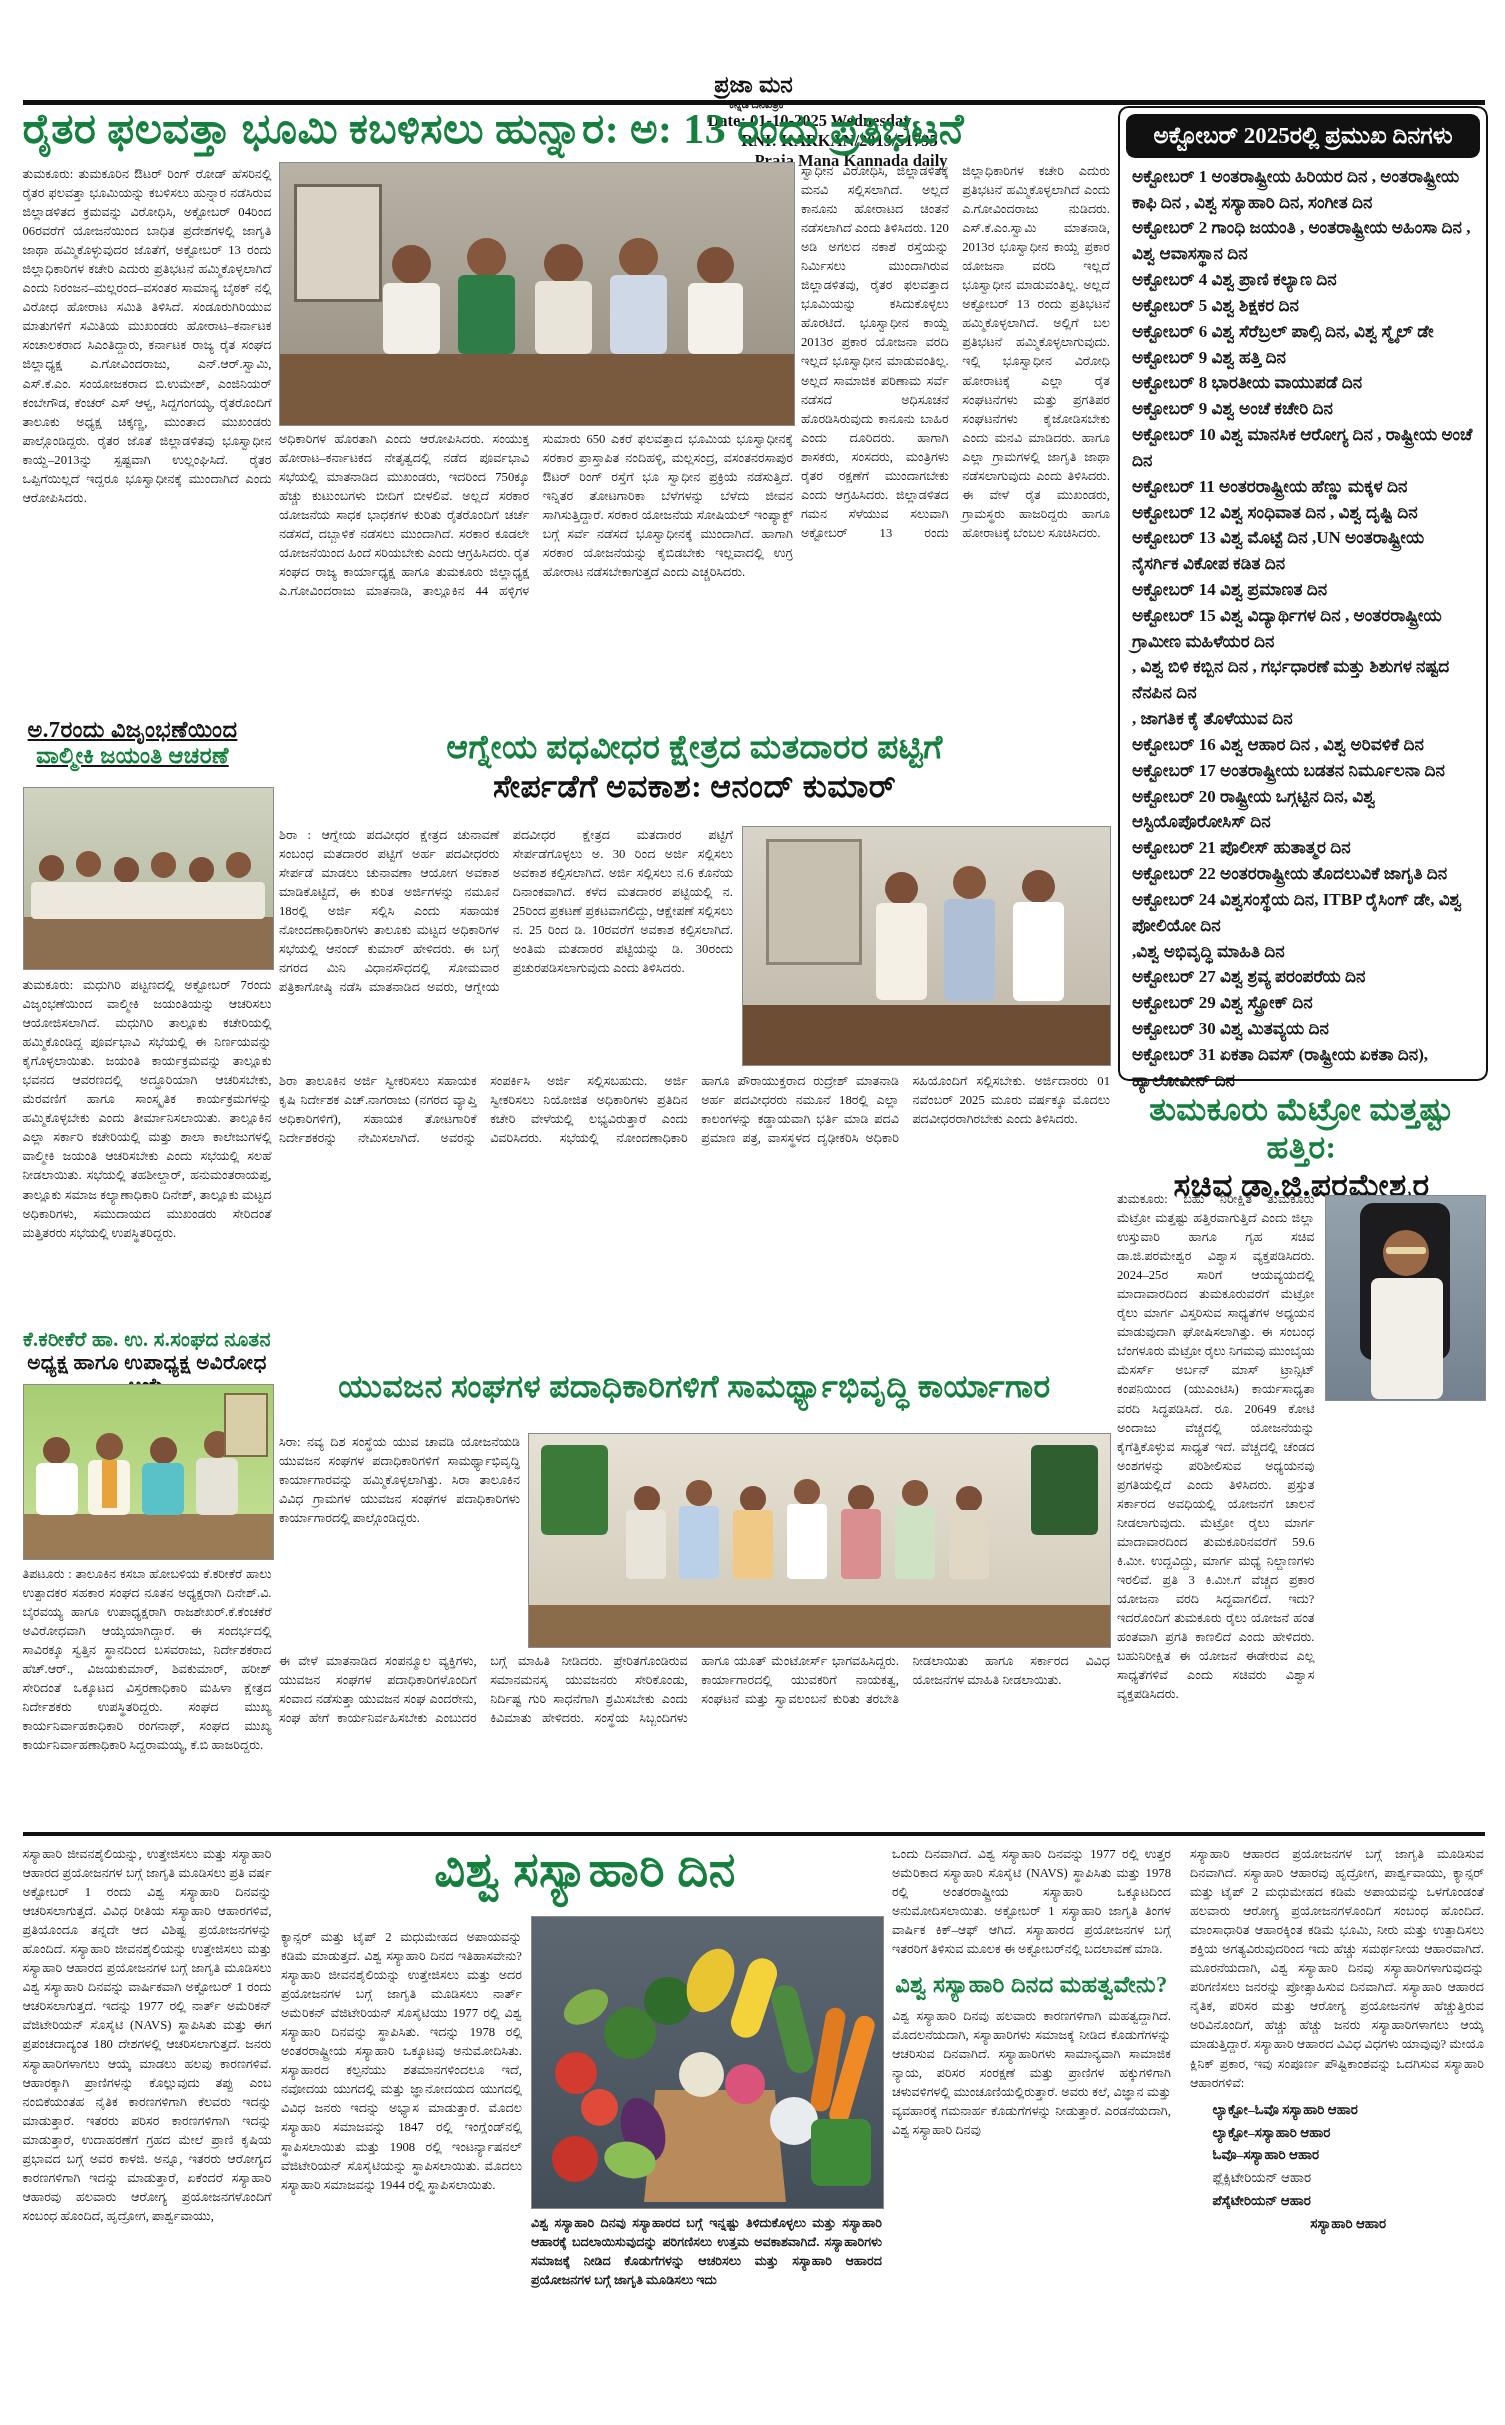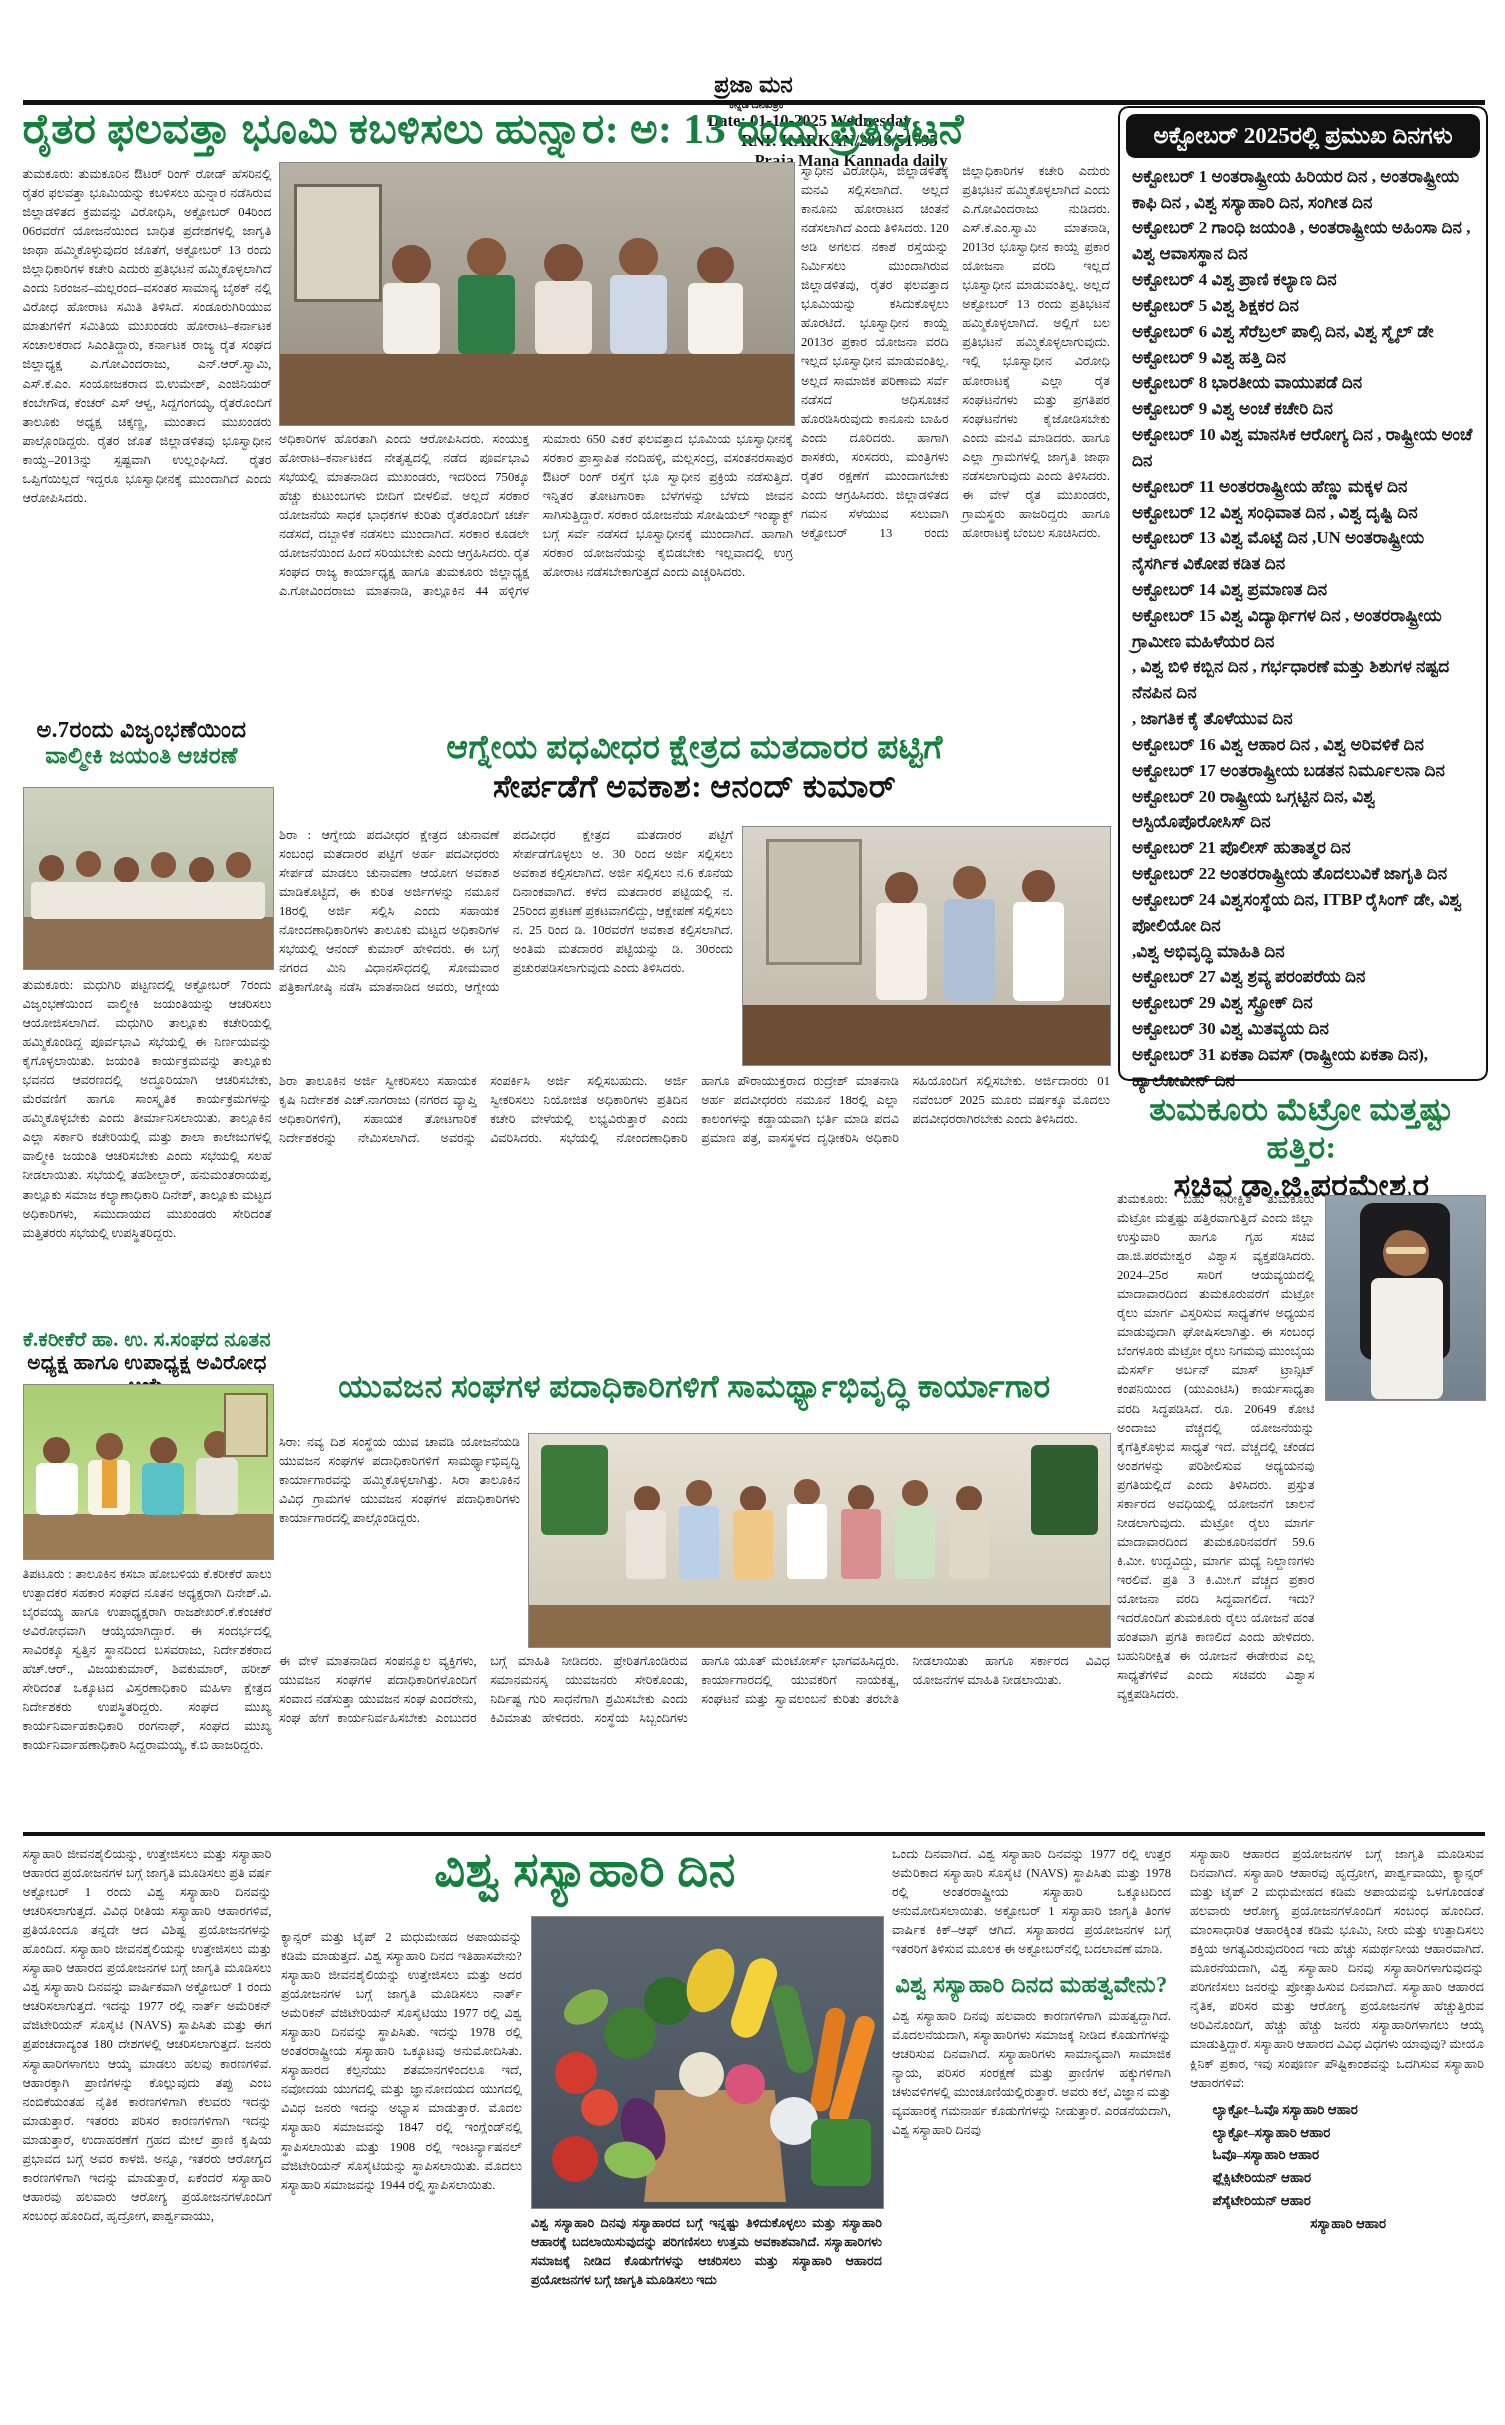--- a/index.html
+++ b/index.html
@@ -63,21 +63,21 @@
   <div class="ph-shape" style="left:339px;top:75px;width:39px;height:39px;border-radius:50%;background:#85573c;"></div>
   <div class="ph-shape" style="left:330px;top:112px;width:57px;height:79px;background:#cfd8e6;border-radius:6px;"></div>
   <div class="ph-shape" style="left:417px;top:84px;width:37px;height:37px;border-radius:50%;background:#7c5038;"></div>
   <div class="ph-shape" style="left:408px;top:120px;width:55px;height:71px;background:#f4f1ea;border-radius:6px;"></div>
 </div>
 
 <div class="abs bt cols2" style="left:279px;top:430px;width:514px;height:283px;">ಅಧಿಕಾರಿಗಳ ಹೊರತಾಗಿ ಎಂದು ಆರೋಪಿಸಿದರು. ಸಂಯುಕ್ತ ಹೋರಾಟ–ಕರ್ನಾಟಕದ ನೇತೃತ್ವದಲ್ಲಿ ನಡೆದ ಪೂರ್ವಭಾವಿ ಸಭೆಯಲ್ಲಿ ಮಾತನಾಡಿದ ಮುಖಂಡರು, ಇದರಿಂದ 750ಕ್ಕೂ ಹೆಚ್ಚು ಕುಟುಂಬಗಳು ಬೀದಿಗೆ ಬೀಳಲಿವೆ. ಅಲ್ಲದೆ ಸರಕಾರ ಯೋಜನೆಯ ಸಾಧಕ ಭಾಧಕಗಳ ಕುರಿತು ರೈತರೊಂದಿಗೆ ಚರ್ಚೆ ನಡೆಸದೆ, ದಬ್ಬಾಳಿಕೆ ನಡೆಸಲು ಮುಂದಾಗಿದೆ. ಸರಕಾರ ಕೂಡಲೇ ಯೋಜನೆಯಿಂದ ಹಿಂದೆ ಸರಿಯಬೇಕು ಎಂದು ಆಗ್ರಹಿಸಿದರು. ರೈತ ಸಂಘದ ರಾಜ್ಯ ಕಾರ್ಯಾಧ್ಯಕ್ಷ ಹಾಗೂ ತುಮಕೂರು ಜಿಲ್ಲಾಧ್ಯಕ್ಷ ಎ.ಗೋವಿಂದರಾಜು ಮಾತನಾಡಿ, ತಾಲ್ಲೂಕಿನ 44 ಹಳ್ಳಿಗಳ ಸುಮಾರು 650 ಎಕರೆ ಫಲವತ್ತಾದ ಭೂಮಿಯ ಭೂಸ್ವಾಧೀನಕ್ಕೆ ಸರಕಾರ ಪ್ರಾಸ್ತಾಪಿತ ನಂದಿಹಳ್ಳಿ, ಮಲ್ಲಸಂದ್ರ, ವಸಂತನರಸಾಪುರ ಔಟರ್ ರಿಂಗ್ ರಸ್ತೆಗೆ ಭೂ ಸ್ವಾಧೀನ ಪ್ರಕ್ರಿಯೆ ನಡೆಸುತ್ತಿದೆ. ಇನ್ನಿತರ ತೋಟಗಾರಿಕಾ ಬೆಳೆಗಳನ್ನು ಬೆಳೆದು ಜೀವನ ಸಾಗಿಸುತ್ತಿದ್ದಾರೆ. ಸರಕಾರ ಯೋಜನೆಯ ಸೋಷಿಯಲ್ ಇಂಪ್ಯಾಕ್ಟ್ ಬಗ್ಗೆ ಸರ್ವೆ ನಡೆಸದೆ ಭೂಸ್ವಾಧೀನಕ್ಕೆ ಮುಂದಾಗಿದೆ. ಹಾಗಾಗಿ ಸರಕಾರ ಯೋಜನೆಯನ್ನು ಕೈಬಿಡಬೇಕು ಇಲ್ಲವಾದಲ್ಲಿ ಉಗ್ರ ಹೋರಾಟ ನಡೆಸಬೇಕಾಗುತ್ತದೆ ಎಂದು ಎಚ್ಚರಿಸಿದರು.</div>
 
 <div class="abs bt cols2" style="left:801px;top:162px;width:309px;height:552px;">ಸ್ವಾಧೀನ ವಿರೋಧಿಸಿ, ಜಿಲ್ಲಾಡಳಿತಕ್ಕೆ ಮನವಿ ಸಲ್ಲಿಸಲಾಗಿದೆ. ಅಲ್ಲದೆ ಕಾನೂನು ಹೋರಾಟದ ಚಿಂತನೆ ನಡೆಸಲಾಗಿದೆ ಎಂದು ತಿಳಿಸಿದರು. 120 ಅಡಿ ಅಗಲದ ನಕಾಶೆ ರಸ್ತೆಯನ್ನು ನಿರ್ಮಿಸಲು ಮುಂದಾಗಿರುವ ಜಿಲ್ಲಾಡಳಿತವು, ರೈತರ ಫಲವತ್ತಾದ ಭೂಮಿಯನ್ನು ಕಸಿದುಕೊಳ್ಳಲು ಹೊರಟಿದೆ. ಭೂಸ್ವಾಧೀನ ಕಾಯ್ದೆ 2013ರ ಪ್ರಕಾರ ಯೋಜನಾ ವರದಿ ಇಲ್ಲದೆ ಭೂಸ್ವಾಧೀನ ಮಾಡುವಂತಿಲ್ಲ. ಅಲ್ಲದೆ ಸಾಮಾಜಿಕ ಪರಿಣಾಮ ಸರ್ವೆ ನಡೆಸದೆ ಅಧಿಸೂಚನೆ ಹೊರಡಿಸಿರುವುದು ಕಾನೂನು ಬಾಹಿರ ಎಂದು ದೂರಿದರು. ಹಾಗಾಗಿ ಶಾಸಕರು, ಸಂಸದರು, ಮಂತ್ರಿಗಳು ರೈತರ ರಕ್ಷಣೆಗೆ ಮುಂದಾಗಬೇಕು ಎಂದು ಆಗ್ರಹಿಸಿದರು. ಜಿಲ್ಲಾಡಳಿತದ ಗಮನ ಸೆಳೆಯುವ ಸಲುವಾಗಿ ಅಕ್ಟೋಬರ್ 13 ರಂದು ಜಿಲ್ಲಾಧಿಕಾರಿಗಳ ಕಚೇರಿ ಎದುರು ಪ್ರತಿಭಟನೆ ಹಮ್ಮಿಕೊಳ್ಳಲಾಗಿದೆ ಎಂದು ಎ.ಗೋವಿಂದರಾಜು ನುಡಿದರು. ಎಸ್.ಕೆ.ಎಂ.ಸ್ವಾಮಿ ಮಾತನಾಡಿ, 2013ರ ಭೂಸ್ವಾಧೀನ ಕಾಯ್ದೆ ಪ್ರಕಾರ ಯೋಜನಾ ವರದಿ ಇಲ್ಲದೆ ಭೂಸ್ವಾಧೀನ ಮಾಡುವಂತಿಲ್ಲ. ಅಲ್ಲದೆ ಅಕ್ಟೋಬರ್ 13 ರಂದು ಪ್ರತಿಭಟನೆ ಹಮ್ಮಿಕೊಳ್ಳಲಾಗಿದೆ. ಅಲ್ಲಿಗೆ ಬಲ ಪ್ರತಿಭಟನೆ ಹಮ್ಮಿಕೊಳ್ಳಲಾಗುವುದು. ಇಲ್ಲಿ ಭೂಸ್ವಾಧೀನ ವಿರೋಧಿ ಹೋರಾಟಕ್ಕೆ ಎಲ್ಲಾ ರೈತ ಸಂಘಟನೆಗಳು ಮತ್ತು ಪ್ರಗತಿಪರ ಸಂಘಟನೆಗಳು ಕೈಜೋಡಿಸಬೇಕು ಎಂದು ಮನವಿ ಮಾಡಿದರು. ಹಾಗೂ ಎಲ್ಲಾ ಗ್ರಾಮಗಳಲ್ಲಿ ಜಾಗೃತಿ ಜಾಥಾ ನಡೆಸಲಾಗುವುದು ಎಂದು ತಿಳಿಸಿದರು. ಈ ವೇಳೆ ರೈತ ಮುಖಂಡರು, ಗ್ರಾಮಸ್ಥರು ಹಾಜರಿದ್ದರು ಹಾಗೂ ಹೋರಾಟಕ್ಕೆ ಬೆಂಬಲ ಸೂಚಿಸಿದರು.</div>
 
-<div class="abs center" style="left:17px;top:717px;width:249px;">
+<div class="abs center" style="left:8px;top:717px;width:249px;text-decoration:underline;">
   <div class="hl" style="font-size:22.5px;">ಅ.7ರಂದು ವಿಜೃಂಭಣೆಯಿಂದ</div>
   <div class="hl red" style="font-size:22.5px;">ವಾಲ್ಮೀಕಿ ಜಯಂತಿ ಆಚರಣೆ</div>
 </div>
 
 <div class="photo" style="left:22.5px;top:787px;width:249px;height:181px;background:linear-gradient(#cfd3c0,#aeb39c);">
   <div class="ph-shape" style="left:0;bottom:0;width:100%;height:52px;background:#8c6f50;"></div>
   <div class="ph-shape" style="left:15px;top:67px;width:25.5px;height:25.5px;border-radius:50%;background:#7c5038;"></div>
   <div class="ph-shape" style="left:52px;top:63px;width:25.5px;height:25.5px;border-radius:50%;background:#85573c;"></div>
   <div class="ph-shape" style="left:90px;top:69px;width:25.5px;height:25.5px;border-radius:50%;background:#7c5038;"></div>
   <div class="ph-shape" style="left:127px;top:64px;width:25.5px;height:25.5px;border-radius:50%;background:#85573c;"></div>
@@ -239,18 +239,18 @@
   <div class="hl red center" style="font-size:22.5px;line-height:1.3;margin:10.5px 0 7.5px 0;">ವಿಶ್ವ ಸಸ್ಯಾಹಾರಿ ದಿನದ ಮಹತ್ವವೇನು?</div>
   <div class="bt">ವಿಶ್ವ ಸಸ್ಯಾಹಾರಿ ದಿನವು ಹಲವಾರು ಕಾರಣಗಳಿಗಾಗಿ ಮಹತ್ವದ್ದಾಗಿದೆ. ಮೊದಲನೆಯದಾಗಿ, ಸಸ್ಯಾಹಾರಿಗಳು ಸಮಾಜಕ್ಕೆ ನೀಡಿದ ಕೊಡುಗೆಗಳನ್ನು ಆಚರಿಸುವ ದಿನವಾಗಿದೆ. ಸಸ್ಯಾಹಾರಿಗಳು ಸಾಮಾನ್ಯವಾಗಿ ಸಾಮಾಜಿಕ ನ್ಯಾಯ, ಪರಿಸರ ಸಂರಕ್ಷಣೆ ಮತ್ತು ಪ್ರಾಣಿಗಳ ಹಕ್ಕುಗಳಿಗಾಗಿ ಚಳುವಳಿಗಳಲ್ಲಿ ಮುಂಚೂಣಿಯಲ್ಲಿರುತ್ತಾರೆ. ಅವರು ಕಲೆ, ವಿಜ್ಞಾನ ಮತ್ತು ವ್ಯವಹಾರಕ್ಕೆ ಗಮನಾರ್ಹ ಕೊಡುಗೆಗಳನ್ನು ನೀಡುತ್ತಾರೆ. ಎರಡನೆಯದಾಗಿ, ವಿಶ್ವ ಸಸ್ಯಾಹಾರಿ ದಿನವು</div>
 </div>
 
 <div class="abs" style="left:1190px;top:1845px;width:294px;height:543px;overflow:hidden;">
   <div class="bt">ಸಸ್ಯಾಹಾರಿ ಆಹಾರದ ಪ್ರಯೋಜನಗಳ ಬಗ್ಗೆ ಜಾಗೃತಿ ಮೂಡಿಸುವ ದಿನವಾಗಿದೆ. ಸಸ್ಯಾಹಾರಿ ಆಹಾರವು ಹೃದ್ರೋಗ, ಪಾರ್ಶ್ವವಾಯು, ಕ್ಯಾನ್ಸರ್ ಮತ್ತು ಟೈಪ್ 2 ಮಧುಮೇಹದ ಕಡಿಮೆ ಅಪಾಯವನ್ನು ಒಳಗೊಂಡಂತೆ ಹಲವಾರು ಆರೋಗ್ಯ ಪ್ರಯೋಜನಗಳೊಂದಿಗೆ ಸಂಬಂಧ ಹೊಂದಿದೆ. ಮಾಂಸಾಧಾರಿತ ಆಹಾರಕ್ಕಿಂತ ಕಡಿಮೆ ಭೂಮಿ, ನೀರು ಮತ್ತು ಉತ್ಪಾದಿಸಲು ಶಕ್ತಿಯ ಅಗತ್ಯವಿರುವುದರಿಂದ ಇದು ಹೆಚ್ಚು ಸಮರ್ಥನೀಯ ಆಹಾರವಾಗಿದೆ. ಮೂರನೆಯದಾಗಿ, ವಿಶ್ವ ಸಸ್ಯಾಹಾರಿ ದಿನವು ಸಸ್ಯಾಹಾರಿಗಳಾಗುವುದನ್ನು ಪರಿಗಣಿಸಲು ಜನರನ್ನು ಪ್ರೋತ್ಸಾಹಿಸುವ ದಿನವಾಗಿದೆ. ಸಸ್ಯಾಹಾರಿ ಆಹಾರದ ನೈತಿಕ, ಪರಿಸರ ಮತ್ತು ಆರೋಗ್ಯ ಪ್ರಯೋಜನಗಳ ಹೆಚ್ಚುತ್ತಿರುವ ಅರಿವಿನೊಂದಿಗೆ, ಹೆಚ್ಚು ಹೆಚ್ಚು ಜನರು ಸಸ್ಯಾಹಾರಿಗಳಾಗಲು ಆಯ್ಕೆ ಮಾಡುತ್ತಿದ್ದಾರೆ. ಸಸ್ಯಾಹಾರಿ ಆಹಾರದ ವಿವಿಧ ವಿಧಗಳು ಯಾವುವು? ಮೇಯೊ ಕ್ಲಿನಿಕ್ ಪ್ರಕಾರ, ಇವು ಸಂಪೂರ್ಣ ಪೌಷ್ಟಿಕಾಂಶವನ್ನು ಒದಗಿಸುವ ಸಸ್ಯಾಹಾರಿ ಆಹಾರಗಳಿವೆ:</div>
   <ul style="list-style:none;margin:6px 0 0 22.5px;padding:0;">
       <li style="font-size:13.5px;line-height:1.7;font-weight:bold;">ಲ್ಯಾಕ್ಟೋ–ಓವೊ ಸಸ್ಯಾಹಾರಿ ಆಹಾರ</li>
       <li style="font-size:13.5px;line-height:1.7;font-weight:bold;">ಲ್ಯಾಕ್ಟೋ–ಸಸ್ಯಾಹಾರಿ ಆಹಾರ</li>
       <li style="font-size:13.5px;line-height:1.7;font-weight:bold;">ಓವೊ–ಸಸ್ಯಾಹಾರಿ ಆಹಾರ</li>
-      <li style="font-size:13.5px;line-height:1.7;font-weight:bold;">ಫ್ಲೆಕ್ಸಿಟೇರಿಯನ್ ಆಹಾರ</li>
+      <li style="font-size:13.5px;line-height:1.7;font-weight:normal;">ಫ್ಲೆಕ್ಸಿಟೇರಿಯನ್ ಆಹಾರ</li>
       <li style="font-size:13.5px;line-height:1.7;font-weight:bold;">ಪೆಸ್ಕೆಟೇರಿಯನ್ ಆಹಾರ</li>
       <li style="font-size:13.5px;line-height:1.7;font-weight:bold;text-align:center;">ಸಸ್ಯಾಹಾರಿ ಆಹಾರ</li>
     </ul>
 </div>
 
 
 </body></html>

